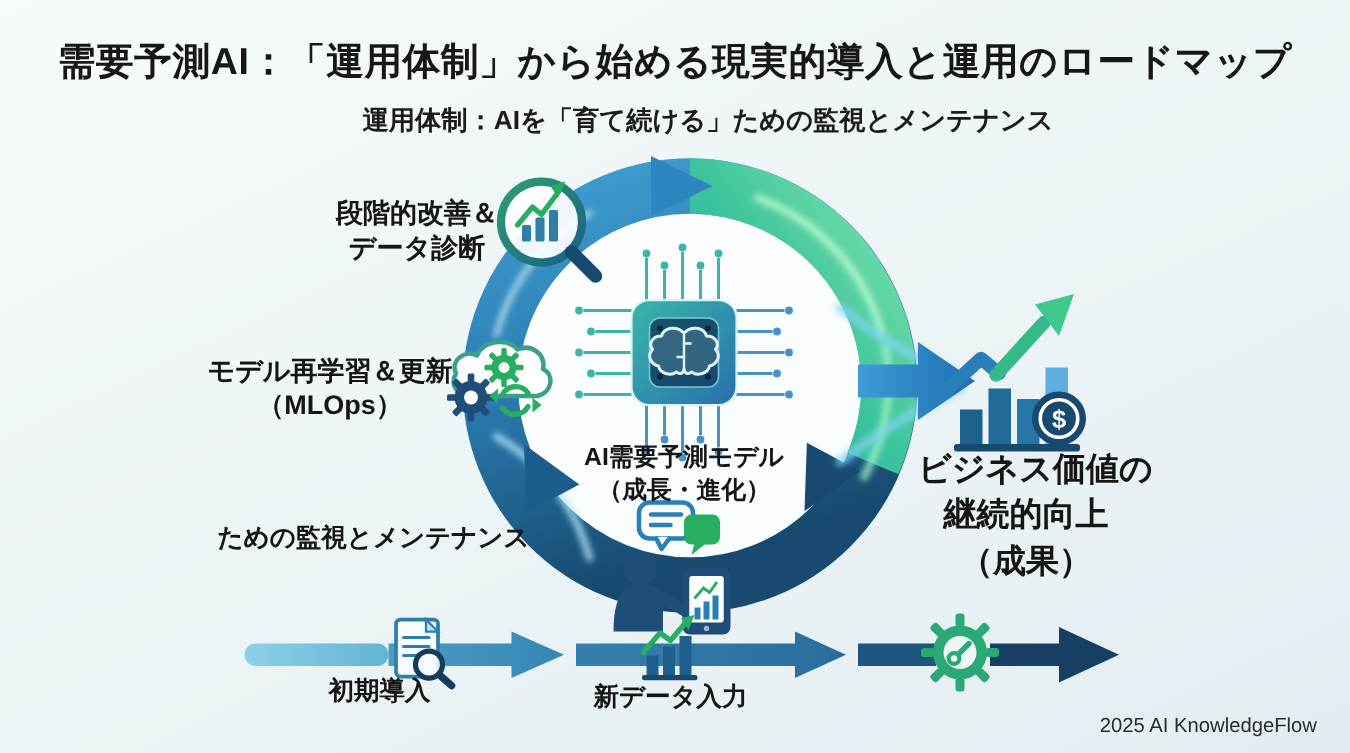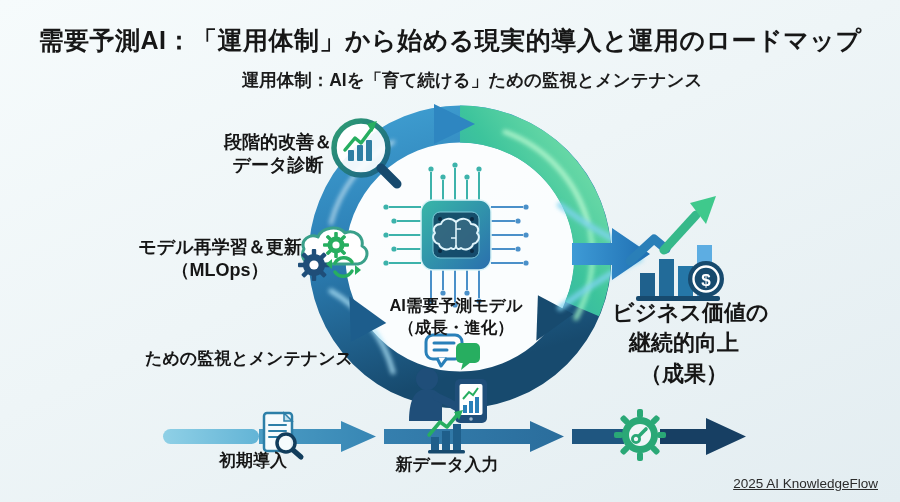--- a/index.html
+++ b/index.html
@@ -23,21 +23,21 @@
   .lbl-monitor  { left:178px; top:131px; width:200px; font-size:18px; line-height:1.28; }
   .lbl-retrain  { left:108px; top:236px; width:224px; font-size:18px; line-height:1.28; }
   .lbl-feedback { left:130px; top:348px; width:238px; font-size:17px; line-height:1.3; }
   .lbl-center   { left:370px; top:294px; width:172px; font-size:16.5px; line-height:1.35; }
   .lbl-outcome  { left:612px; top:298px; width:144px; font-size:22px; line-height:1.38; }
   .lbl-stage1 { left:203px; top:449px; width:100px; font-size:17px; }
   .lbl-stage2 { left:387px; top:453px; width:120px; font-size:17px; }
   .lbl-stage3 { left:590px; top:453px; width:100px; font-size:17px; }
   .footer {
     position:absolute; right:22px; bottom:11px;
-    font-size:13.5px; font-weight:500; color:#2b2b2b;text-decoration:underline;
+    font-size:13.5px; font-weight:500; color:#2b2b2b;
   }
   svg.scene { position:absolute; left:0; top:0; width:900px; height:502px; }
 </style>
 </head>
 <body>
 
 <div class="canvas">
 
   <svg class="scene" viewBox="0 0 900 502" aria-hidden="true">
     <defs>

